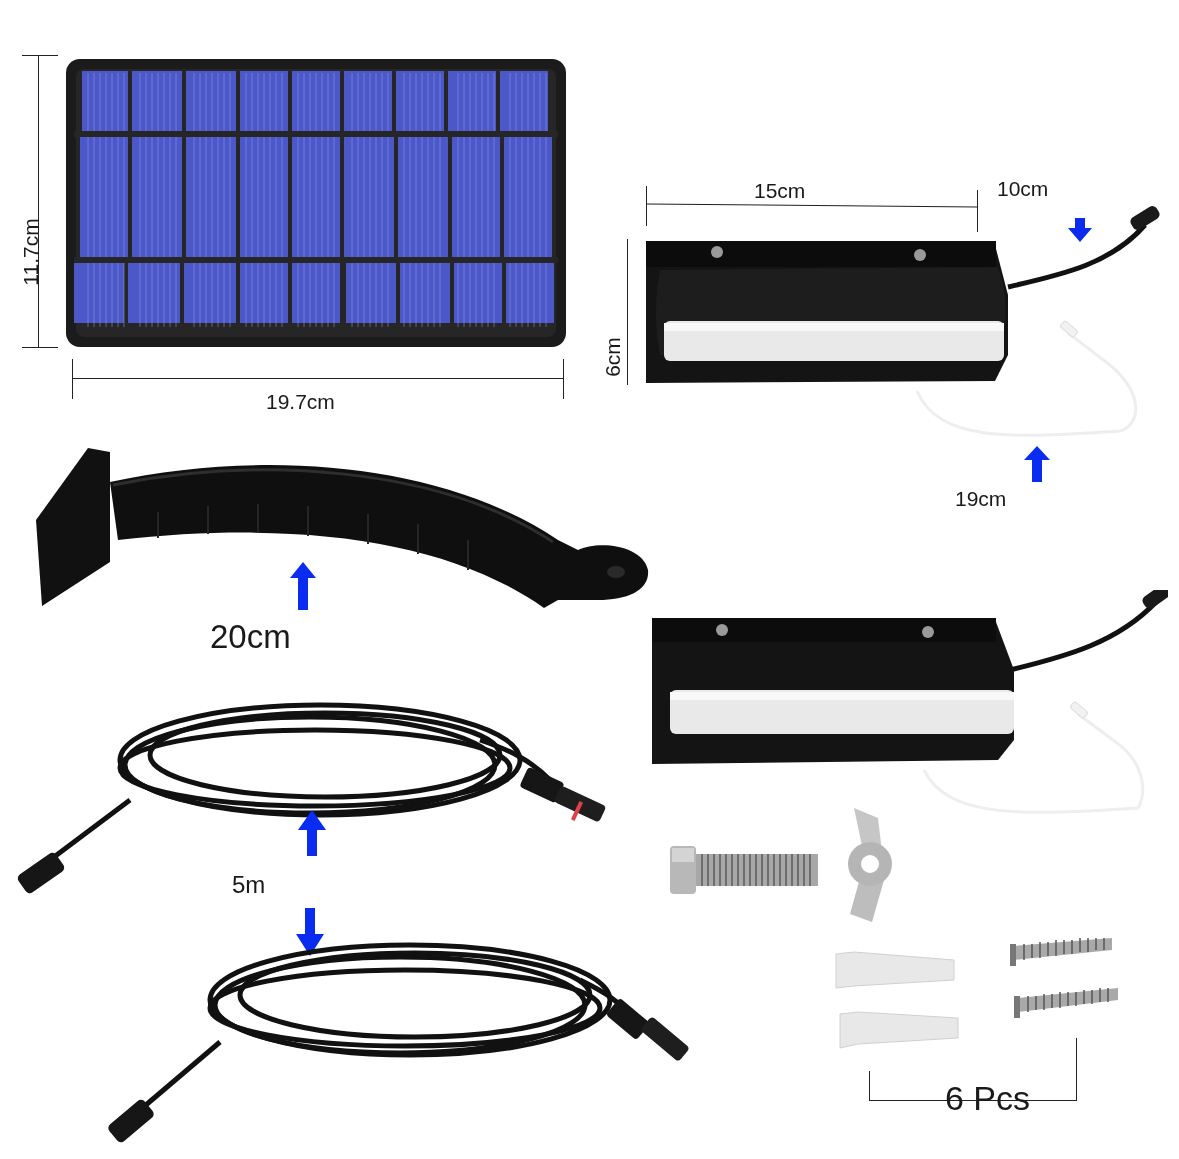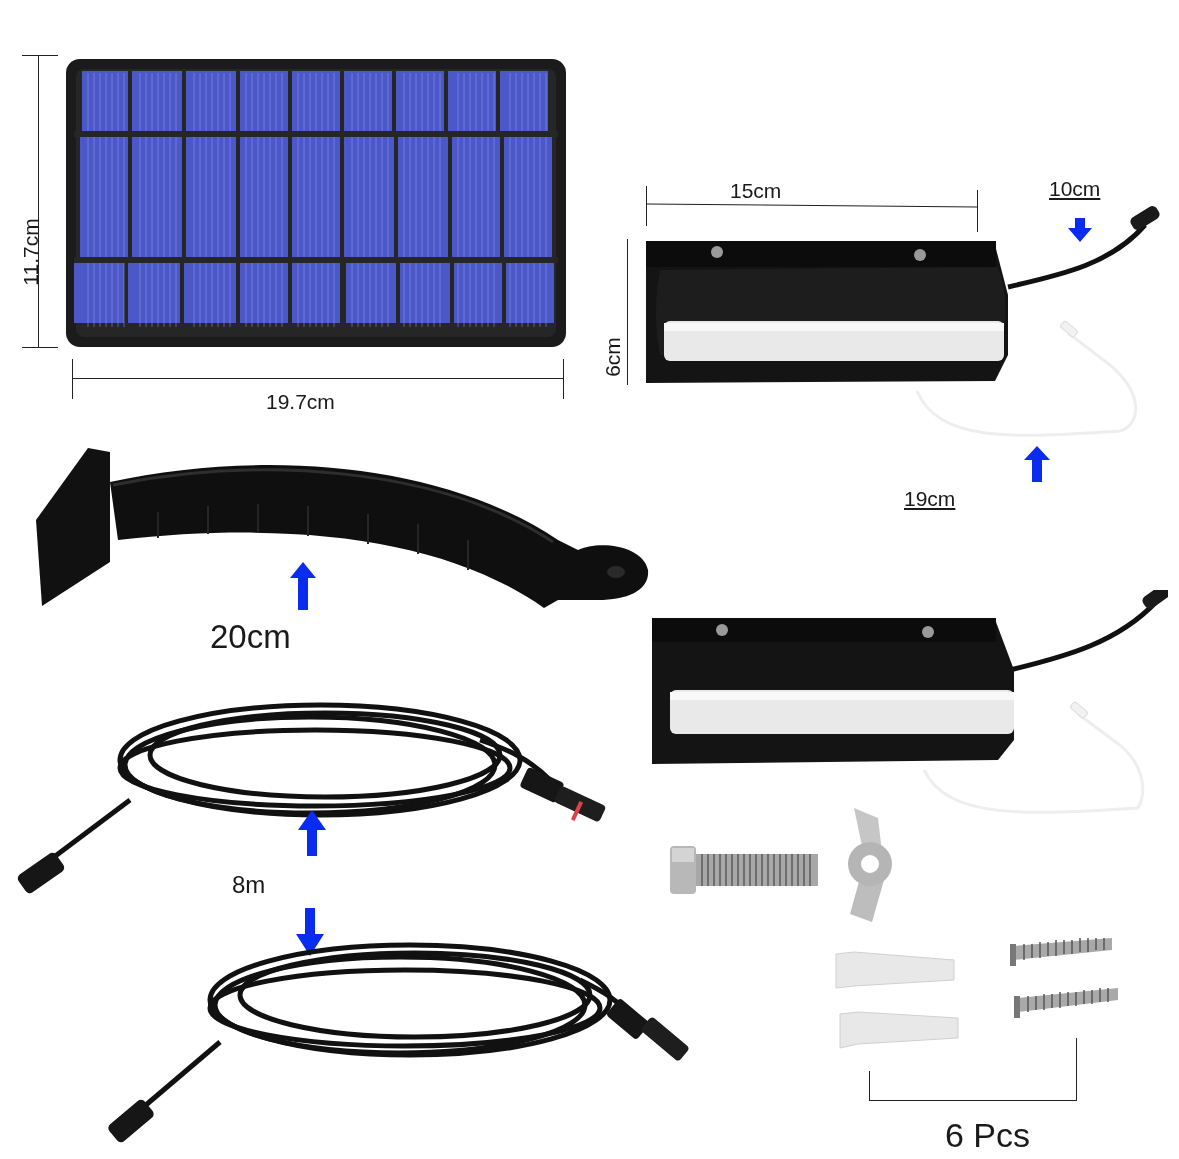--- a/index.html
+++ b/index.html
@@ -96,38 +96,38 @@
       <circle cx="280" cy="50" r="6" fill="#9a9a9a"></circle>
 
     <path d="M277 186 C 300 240, 380 232, 480 226 C 500 220, 505 190, 470 160 L 428 128" stroke="#eeeeee" stroke-width="3" fill="none"></path>
     <rect x="420" y="120" width="18" height="8" rx="3" fill="#f2f2f2" stroke="#ddd" transform="rotate(40 429 124)"></rect>
   </svg>
 </div>
 
 <div class="dim-line" style="left:646px;top:205px;width:331px;height:1px;transform:rotate(0.5deg);"></div>
 <div class="dim-line" style="left:646px;top:186px;width:1px;height:40px;"></div>
 <div class="dim-line" style="left:977px;top:190px;width:1px;height:42px;"></div>
-<div class="label" style="left:730px;top:179px;">15cm</div>
+<div class="label" style="left:754px;top:179px;">15cm</div>
 
 <div class="dim-line" style="left:627px;top:239px;width:1px;height:146px;"></div>
 <div class="label" style="left:588px;top:345px;transform:rotate(-90deg);width:50px;text-align:center;">6cm</div>
 
-<div class="label" style="left:1049px;top:177px;text-decoration:underline;">10cm</div>
+<div class="label" style="left:997px;top:177px;">10cm</div>
 <div class="arrow" style="left:1068px;top:218px;">
   <svg width="24" height="24" viewBox="0 0 24 24">
       <path d="M7 0H17V10H24L12 24L0 10H7Z" fill="#0a2cf0"></path>
     </svg>
 </div>
 
 <div class="arrow" style="left:1024px;top:446px;">
   <svg width="26" height="36" viewBox="0 0 26 36">
       <path d="M13 0L26 14H18V36H8V14H0Z" fill="#0a2cf0"></path>
     </svg>
 </div>
-<div class="label" style="left:904px;top:487px;text-decoration:underline;">19cm</div>
+<div class="label" style="left:955px;top:487px;">19cm</div>
 
 <div class="abs" style="left:18px;top:440px;width:640px;height:170px;">
   <svg width="640" height="170" viewBox="0 0 640 170">
     <path d="M70 8 L 92 12 L 92 122 L 24 166 L 18 80 Z" fill="#111"></path>
     <path d="M92 42 C 240 10, 420 20, 540 100 L 560 110 C 580 100, 625 105, 630 130 C 632 150, 610 160, 580 160 L 540 160 L 526 168 C 430 100, 280 80, 100 100 Z" fill="#0f0f0f"></path>
     <path d="M95 45 C 240 16, 420 26, 535 102" stroke="#2e2e2e" stroke-width="3" fill="none"></path>
     <g stroke="#262626" stroke-width="2">
       <line x1="140" y1="72" x2="140" y2="98"></line>
         <line x1="190" y1="66" x2="190" y2="94"></line>
         <line x1="240" y1="64" x2="240" y2="92"></line>
@@ -175,21 +175,21 @@
     <rect x="512" y="84" width="40" height="22" rx="4" fill="#161616" transform="rotate(25 532 95)"></rect>
     <rect x="545" y="105" width="50" height="18" rx="4" fill="#1e1e1e" transform="rotate(25 570 114)"></rect>
     <rect x="565" y="111" width="4" height="20" fill="#e0404a" transform="rotate(25 567 121)"></rect>
   </svg>
 </div>
 <div class="arrow" style="left:298px;top:810px;">
   <svg width="28" height="46" viewBox="0 0 28 46">
       <path d="M14 0L28 20H19V46H9V20H0Z" fill="#0a2cf0"></path>
     </svg>
 </div>
-<div class="label" style="left:232px;top:871px;font-size:24px;">8m</div>
+<div class="label" style="left:232px;top:871px;font-size:24px;">5m</div>
 <div class="arrow" style="left:296px;top:908px;">
   <svg width="28" height="48" viewBox="0 0 28 48">
       <path d="M9 0H19V26H28L14 48L0 26H9Z" fill="#0a2cf0"></path>
     </svg>
 </div>
 <div class="abs" style="left:100px;top:930px;width:620px;height:225px;">
   <svg width="620" height="225" viewBox="0 0 620 225">
     <g fill="none" stroke="#111" stroke-width="5">
       <ellipse cx="310" cy="70" rx="200" ry="55"></ellipse>
       <ellipse cx="300" cy="75" rx="185" ry="48"></ellipse>
@@ -241,13 +241,13 @@
     <g stroke="#555" stroke-width="1.5">
       <path d="M24 8V24M32 8V22M40 6V22M48 6V20M56 4V20M64 4V18M72 4V18M80 2V16M88 2V16M96 2V14M104 2V14"></path>
       <path d="M28 60V76M36 60V74M44 58V74M52 58V72M60 56V72M68 56V70M76 56V70M84 54V68M92 54V68M100 52V66M108 52V66"></path>
     </g>
   </svg>
 </div>
 
 <div class="dim-line" style="left:869px;top:1071px;width:1px;height:30px;"></div>
 <div class="dim-line" style="left:869px;top:1100px;width:208px;height:1px;"></div>
 <div class="dim-line" style="left:1076px;top:1038px;width:1px;height:63px;"></div>
-<div class="label label-big" style="left:945px;top:1116px;">6 Pcs</div>
+<div class="label label-big" style="left:945px;top:1079px;">6 Pcs</div>
 
 </body></html>

